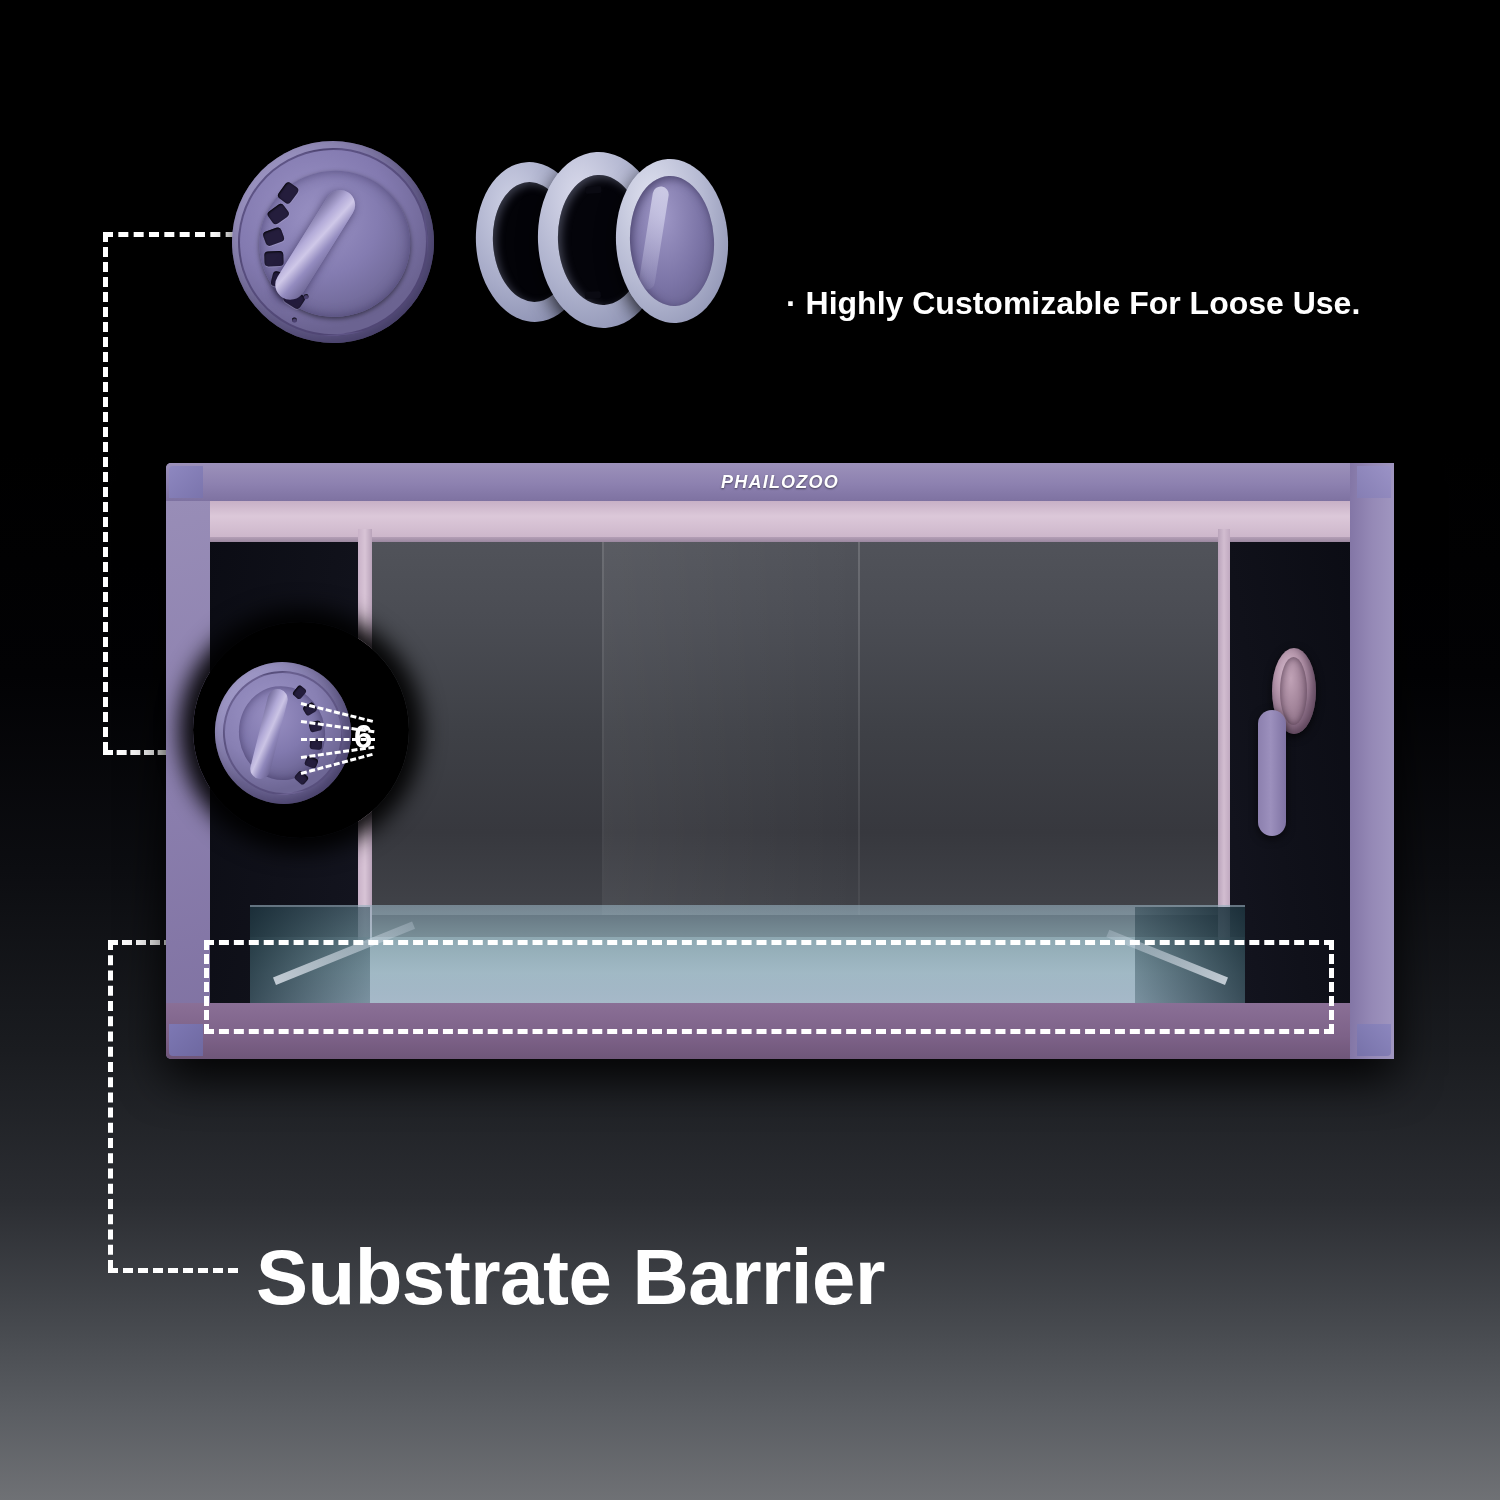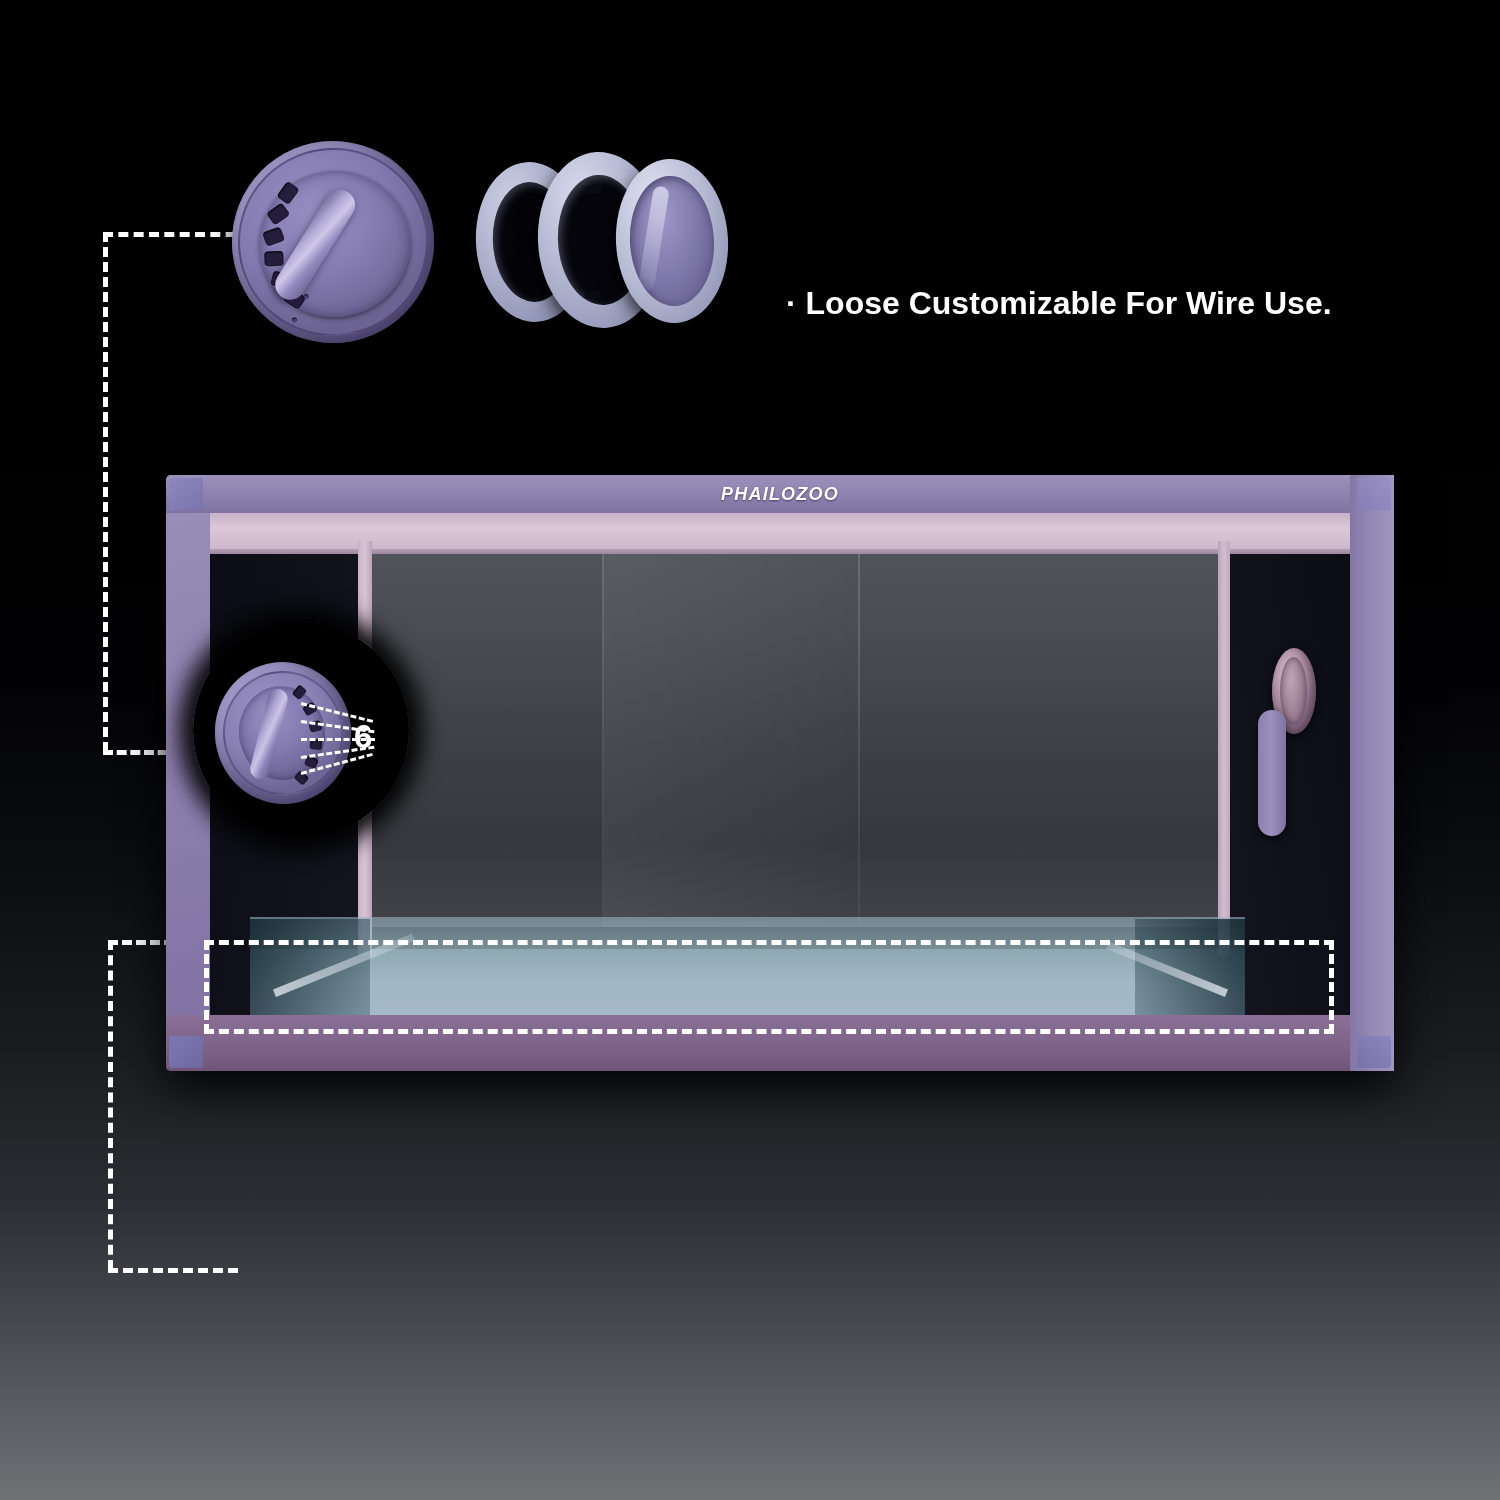--- a/index.html
+++ b/index.html
@@ -120,21 +120,21 @@
   .dash-h {
     border-top: 5px dashed #ffffff;
   }
   .dash-v {
     border-left: 5px dashed #ffffff;
   }
 
   
   #enclosure {
     position: absolute;
-    left: 166px; top: 475px;
+    left: 166px; top: 463px;
     width: 1228px; height: 596px;
   }
   
   #frame-outer {
     position: absolute; inset: 0;
     background: linear-gradient(165deg, #9a8fb8 0%, #8b7fae 35%, #7d6f9f 70%, #6f6290 100%);
     border-radius: 5px;
     box-shadow: 0 18px 46px rgba(0,0,0,0.9);
   }
   #frame-top {
@@ -375,21 +375,21 @@
   <div id="ring-b" class="ring-render">
     <div class="hole"></div>
     <div class="notch" style="left:50px; top:34px;"></div>
     <div class="notch" style="left:44px; bottom:30px;"></div>
   </div>
   <div id="ring-c" class="ring-render">
     <div class="hole"></div>
     <div class="glint"></div>
   </div>
 
-  <p id="grommets-sub">· Loose Customizable For Wire Use.</p>
+  <p id="grommets-sub">· Highly Customizable For Loose Use.</p>
 
   <div id="enclosure">
 
     <div id="frame-outer"></div>
 
     <div id="glass-opening">
       <div id="wall-left"></div>
       <div id="wall-right"></div>
 
       <div id="back-panel">
@@ -449,14 +449,15 @@
     <div id="callout-lines">
       <div class="lead" style="top:2px;  width:74px; transform:rotate(14deg);"></div>
       <div class="lead" style="top:20px; width:74px; transform:rotate(8deg);"></div>
       <div class="lead" style="top:38px; width:74px; transform:rotate(0deg);"></div>
       <div class="lead" style="top:56px; width:74px; transform:rotate(-8deg);"></div>
       <div class="lead" style="top:72px; width:74px; transform:rotate(-15deg);"></div>
     </div>
   </div>
   <div id="callout-number">6</div>
 
+  <h1 id="substrate-title" class="headline">Substrate Barrier</h1>
 
 </div>
 
 </body></html>

